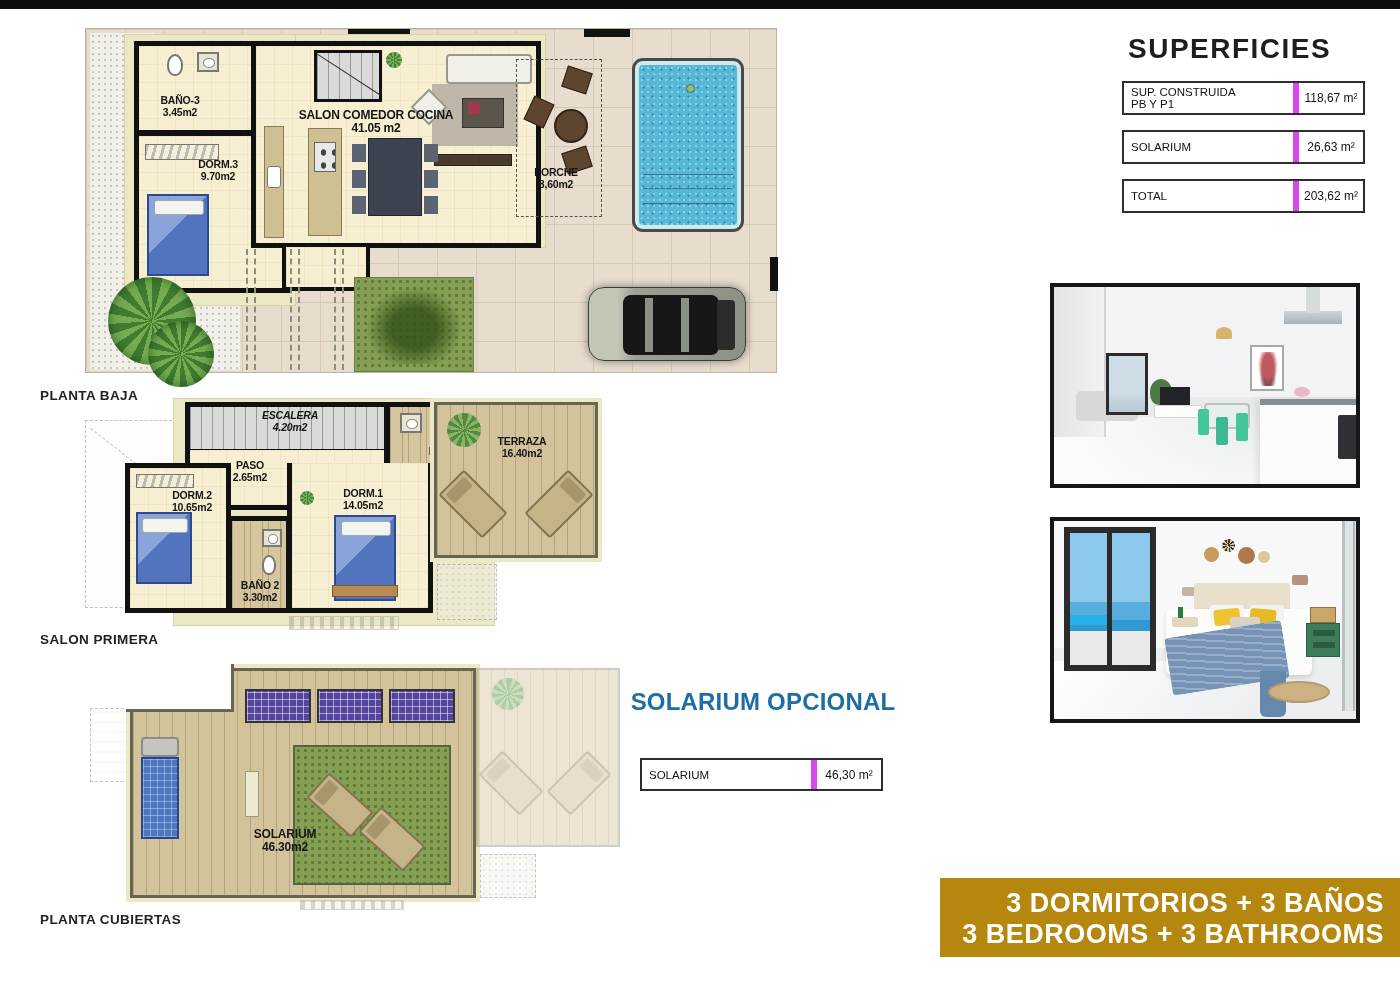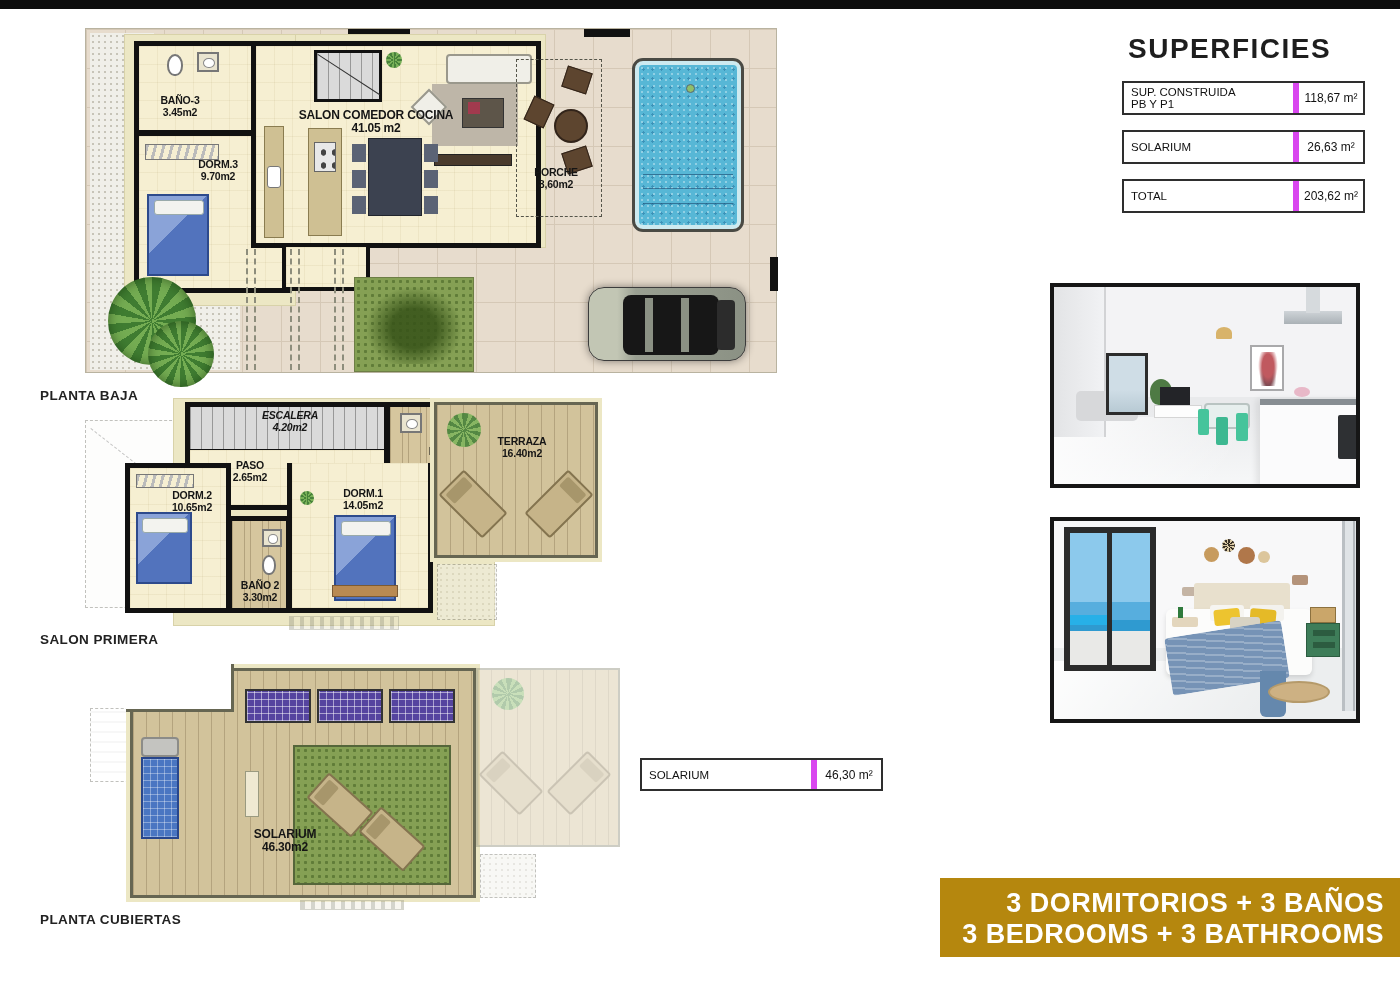--- a/index.html
+++ b/index.html
@@ -360,20 +360,21 @@
   <div class="abs" style="left:256px;top:86px;width:26px;height:16px;background:#caa66a;border:1px solid #8c713f;"></div>
   <div class="abs" style="left:214px;top:160px;width:62px;height:22px;border-radius:50%;background:#cdb183;border:2px solid #b59a6a;"></div>
   <div class="abs" style="left:288px;top:0;width:22px;height:190px;background:#dfe3e6;border-left:3px solid #babfc3;">
     <div class="abs" style="left:8px;top:0;width:2px;height:100%;background:#b2b7bb;"></div>
   </div>
   <div class="abs" style="left:118px;top:96px;width:26px;height:10px;background:#e3d6bd;border-radius:2px;"></div>
   <div class="abs" style="left:124px;top:86px;width:5px;height:11px;background:#2f7a3c;"></div>
 </div>
 
 <div class="abs" style="left:618px;top:688px;width:290px;text-align:center;">
+  <div class="solTitle1">SOLARIUM OPCIONAL</div>
 </div>
 <div class="abs mRow" style="left:640px;top:758px;width:243px;height:33px;">
   <div class="lab">SOLARIUM</div>
   <div class="val">46,30 m²</div>
 </div>
 
 <div class="abs banner" style="left:940px;top:878px;width:460px;height:79px;">
   <div class="b1">3 DORMITORIOS + 3 BAÑOS</div>
   <div class="b2">3 BEDROOMS + 3 BATHROOMS</div>
 </div>

